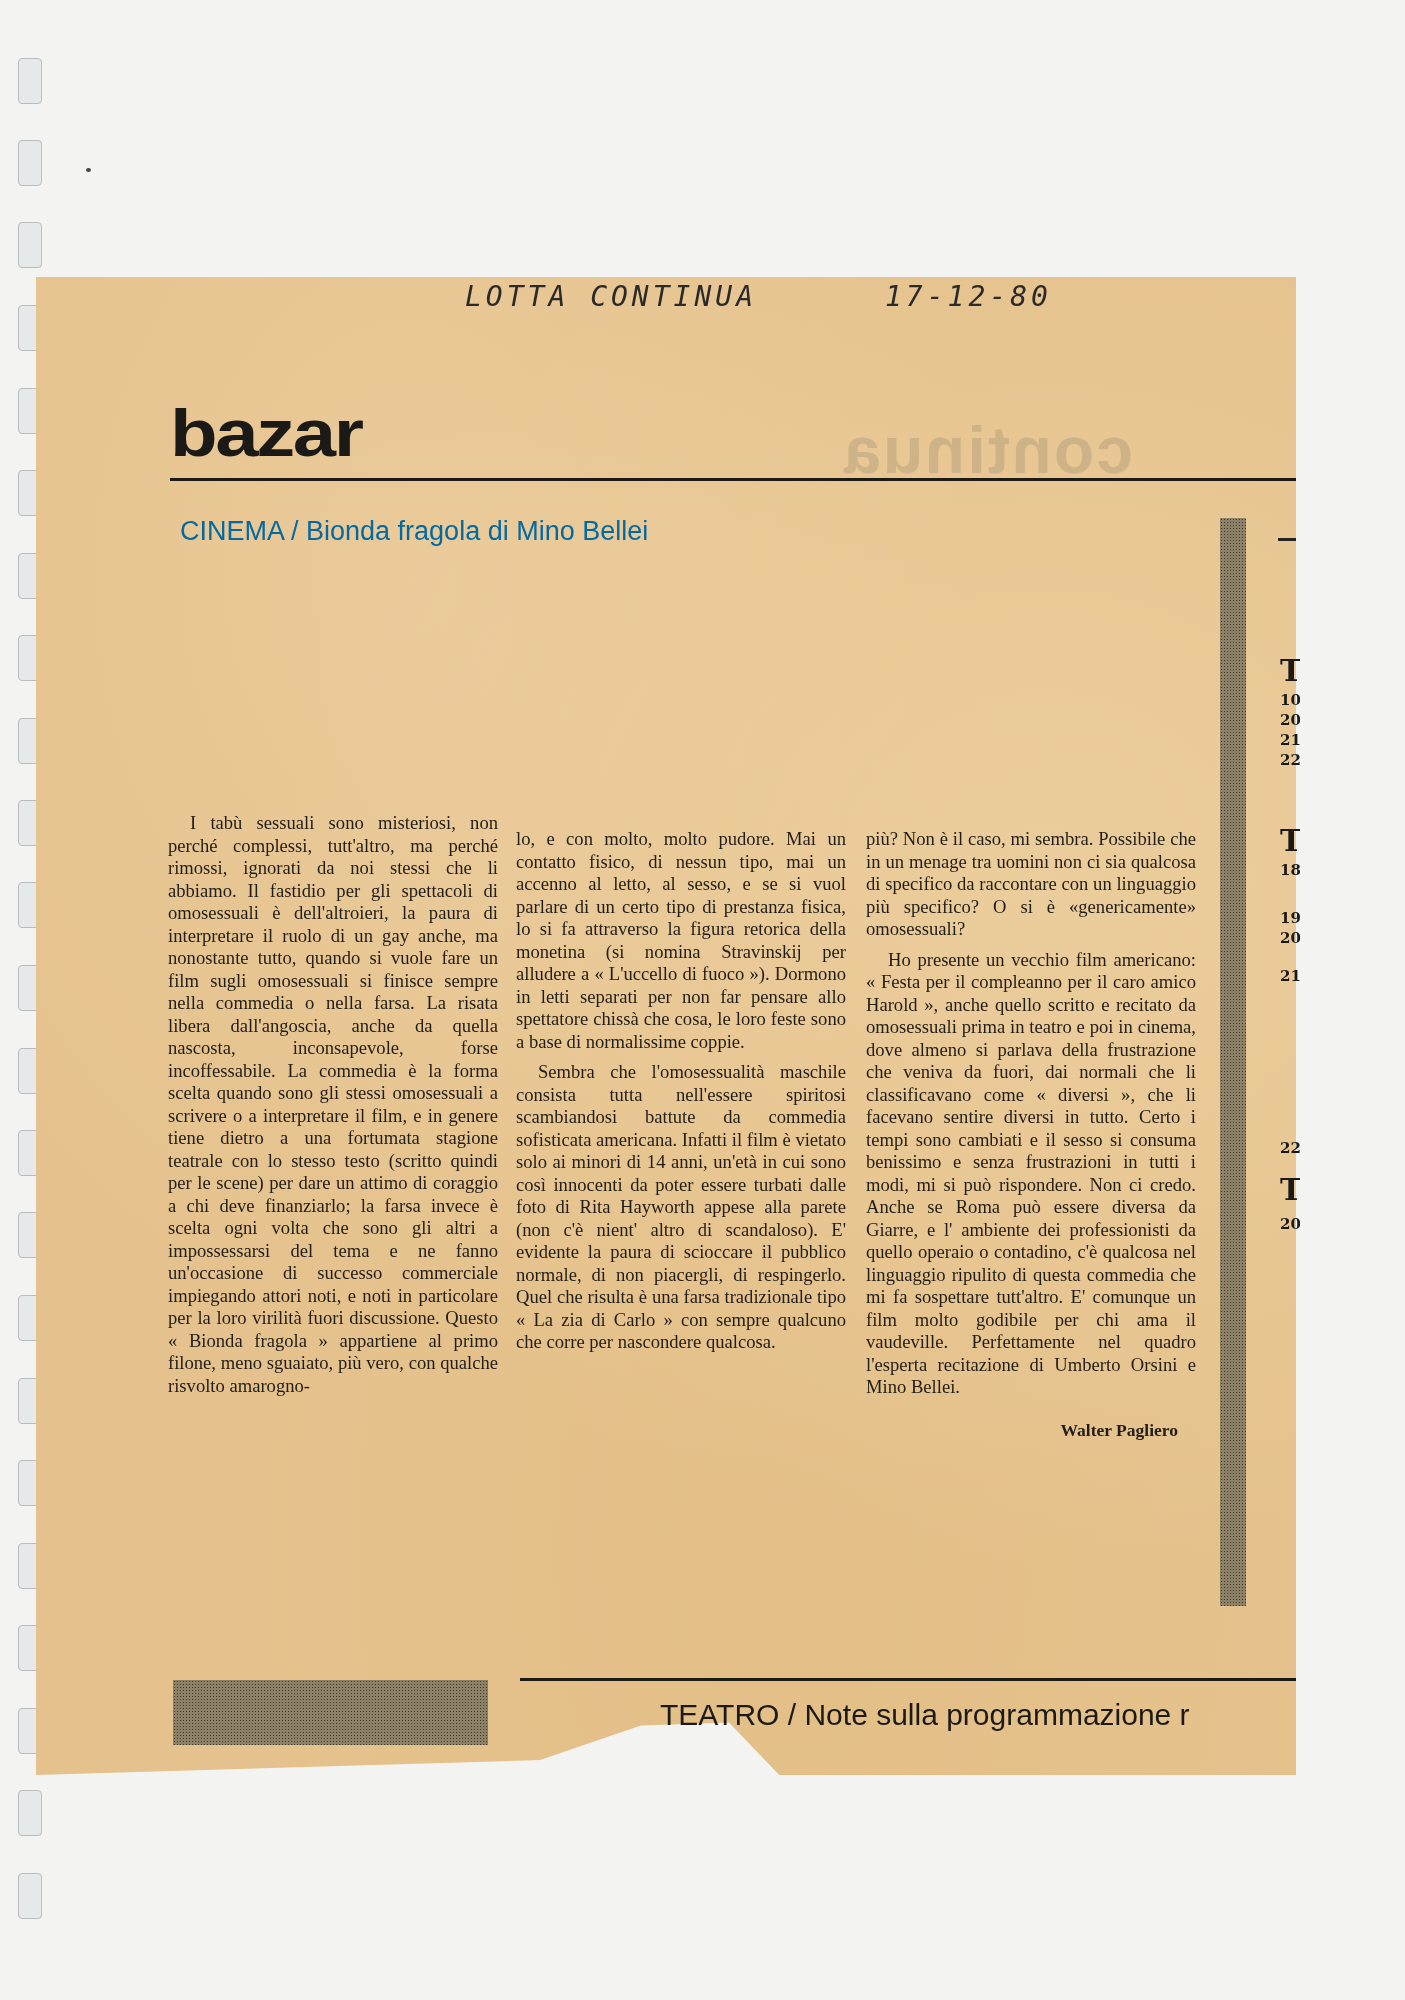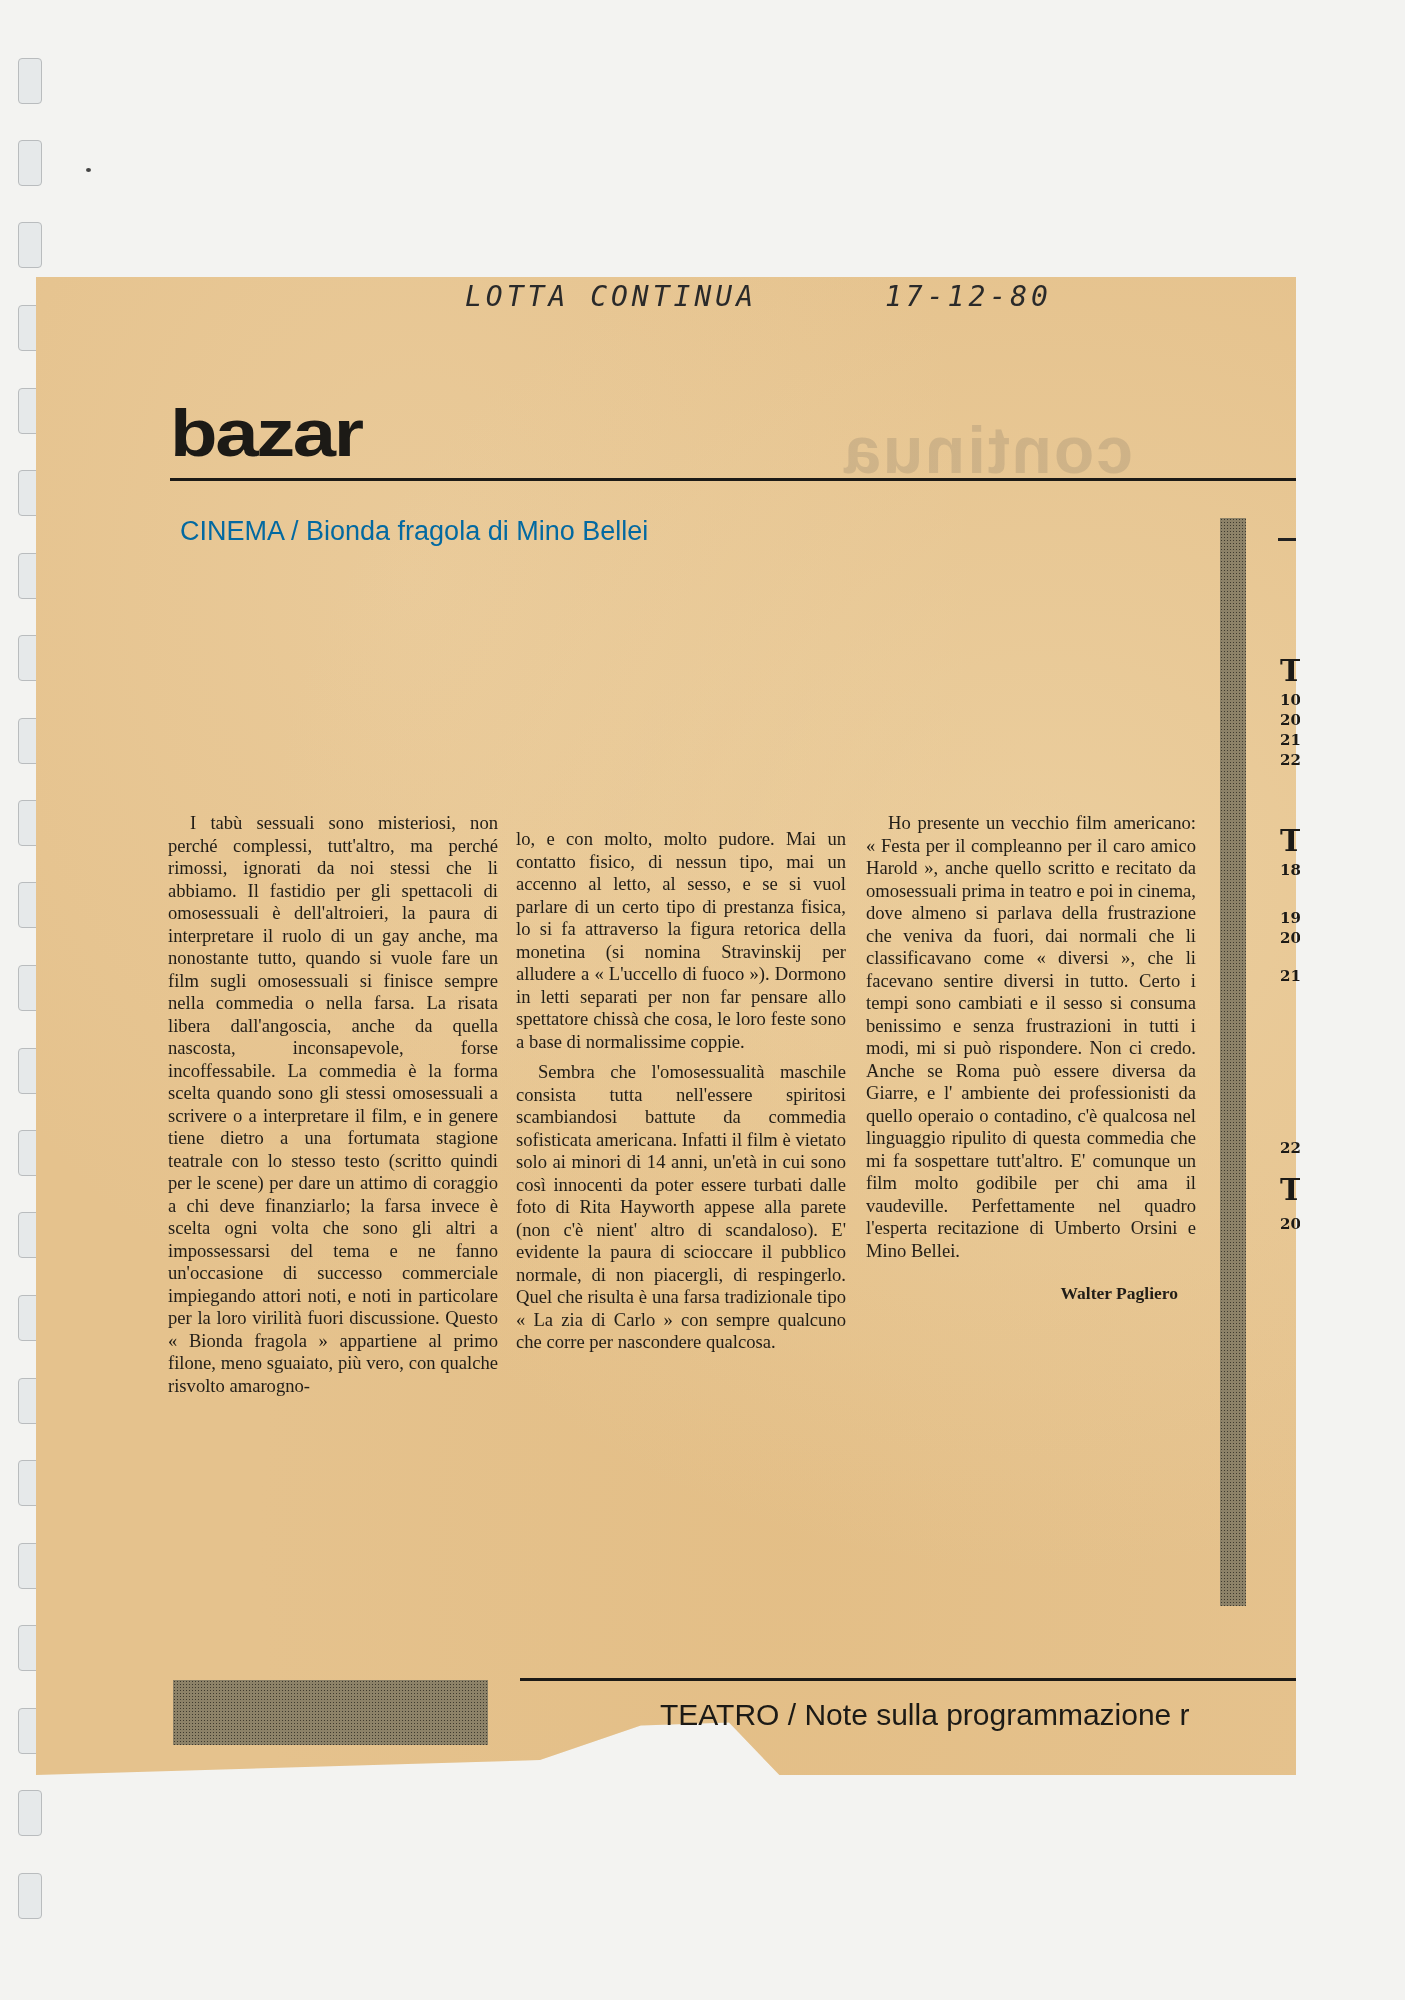--- a/index.html
+++ b/index.html
@@ -140,20 +140,21 @@
 
 <div class="columns">
   <div class="col col1">
     <p>I tabù sessuali sono misteriosi, non perché complessi, tutt'altro, ma perché rimossi, ignorati da noi stessi che li abbiamo. Il fastidio per gli spettacoli di omosessuali è dell'altroieri, la paura di interpretare il ruolo di un gay anche, ma nonostante tutto, quando si vuole fare un film sugli omosessuali si finisce sempre nella commedia o nella farsa. La risata libera dall'angoscia, anche da quella nascosta, inconsapevole, forse incoffessabile. La commedia è la forma scelta quando sono gli stessi omosessuali a scrivere o a interpretare il film, e in genere tiene dietro a una fortumata stagione teatrale con lo stesso testo (scritto quindi per le scene) per dare un attimo di coraggio a chi deve finanziarlo; la farsa invece è scelta ogni volta che sono gli altri a impossessarsi del tema e ne fanno un'occasione di successo commerciale impiegando attori noti, e noti in particolare per la loro virilità fuori discussione. Questo « Bionda fragola » appartiene al primo filone, meno sguaiato, più vero, con qualche risvolto amarogno-</p>
   </div>
   <div class="col col2">
     <p class="cont">lo, e con molto, molto pudore. Mai un contatto fisico, di nessun tipo, mai un accenno al letto, al sesso, e se si vuol parlare di un certo tipo di prestanza fisica, lo si fa attraverso la figura retorica della monetina (si nomina Stravinskij per alludere a « L'uccello di fuoco »). Dormono in letti separati per non far pensare allo spettatore chissà che cosa, le loro feste sono a base di normalissime coppie.</p>
     <p>Sembra che l'omosessualità maschile consista tutta nell'essere spiritosi scambiandosi battute da commedia sofisticata americana. Infatti il film è vietato solo ai minori di 14 anni, un'età in cui sono così innocenti da poter essere turbati dalle foto di Rita Hayworth appese alla parete (non c'è nient' altro di scandaloso). E' evidente la paura di scioccare il pubblico normale, di non piacergli, di respingerlo. Quel che risulta è una farsa tradizionale tipo « La zia di Carlo » con sempre qualcuno che corre per nascondere qualcosa.</p>
   </div>
   <div class="col col3">
+    <p class="cont">più? Non è il caso, mi sembra. Possibile che in un menage tra uomini non ci sia qualcosa di specifico da raccontare con un linguaggio più specifico? O si è «genericamente» omosessuali?</p>
     <p>Ho presente un vecchio film americano: « Festa per il compleanno per il caro amico Harold », anche quello scritto e recitato da omosessuali prima in teatro e poi in cinema, dove almeno si parlava della frustrazione che veniva da fuori, dai normali che li classificavano come « diversi », che li facevano sentire diversi in tutto. Certo i tempi sono cambiati e il sesso si consuma benissimo e senza frustrazioni in tutti i modi, mi si può rispondere. Non ci credo. Anche se Roma può essere diversa da Giarre, e l' ambiente dei professionisti da quello operaio o contadino, c'è qualcosa nel linguaggio ripulito di questa commedia che mi fa sospettare tutt'altro. E' comunque un film molto godibile per chi ama il vaudeville. Perfettamente nel quadro l'esperta recitazione di Umberto Orsini e Mino Bellei.</p>
     <div class="byline">Walter Pagliero</div>
   </div>
 </div>
 
 <div class="halftone-bar"></div>
 <div class="side-dash"></div>
 <div class="side-col" id="side" style="height: 1300px;">
     <div class="side-item big" style="top: 656px;">T</div>
     <div class="side-item" style="top: 692px;">10</div>

